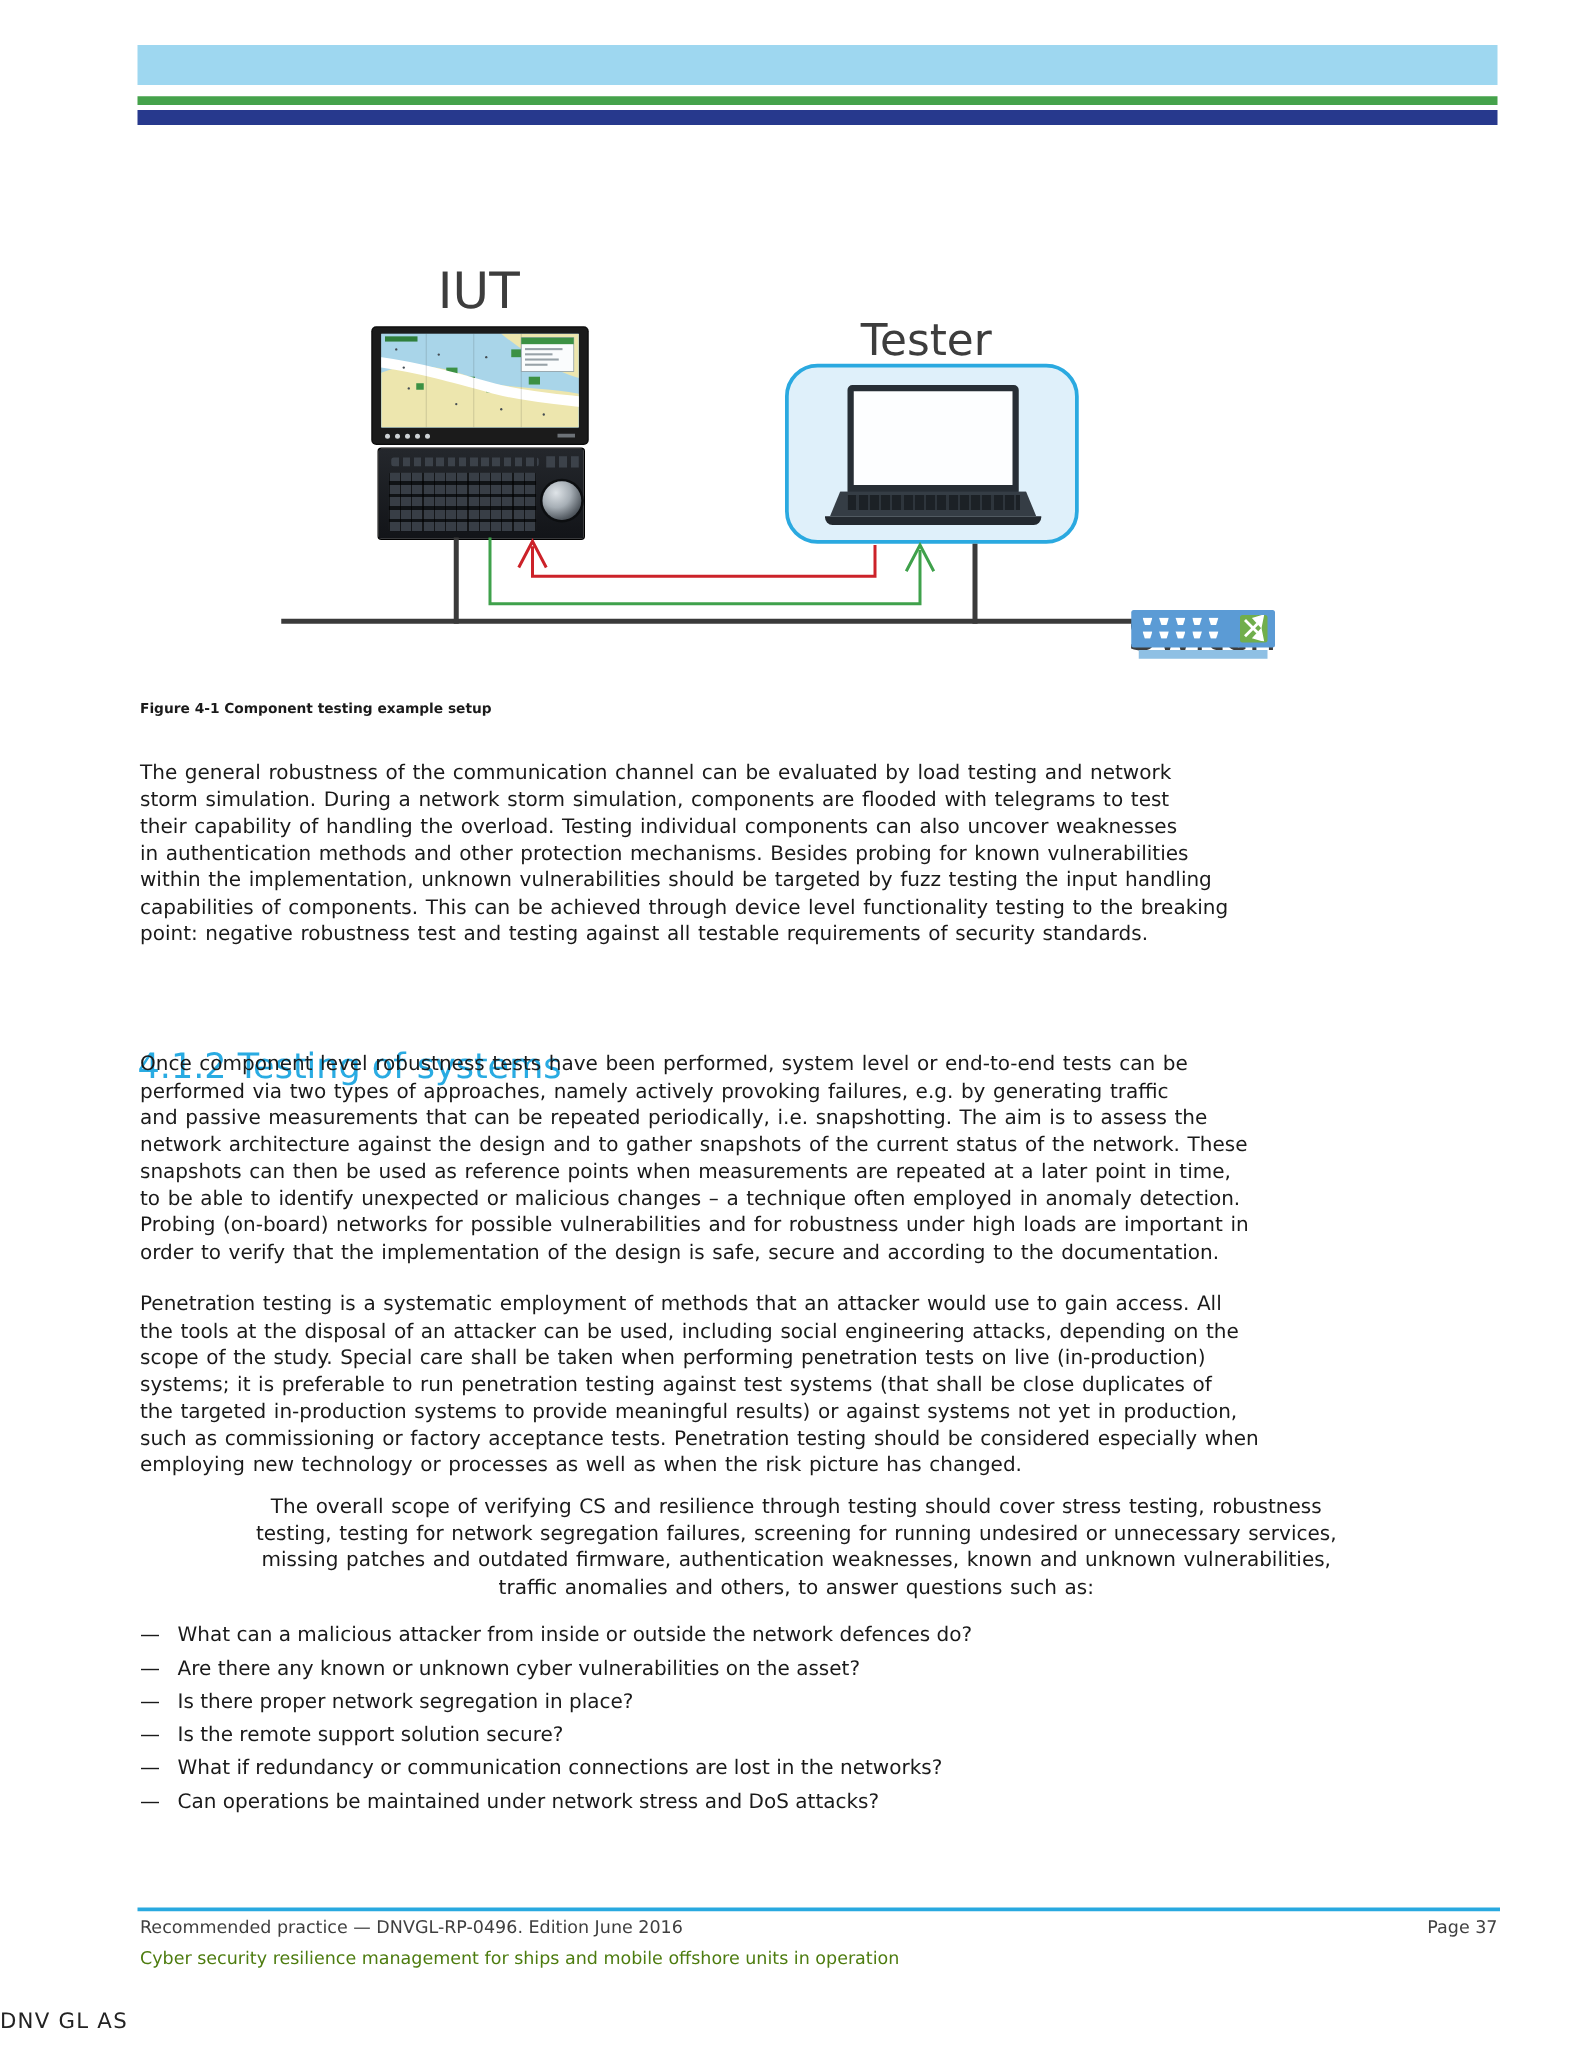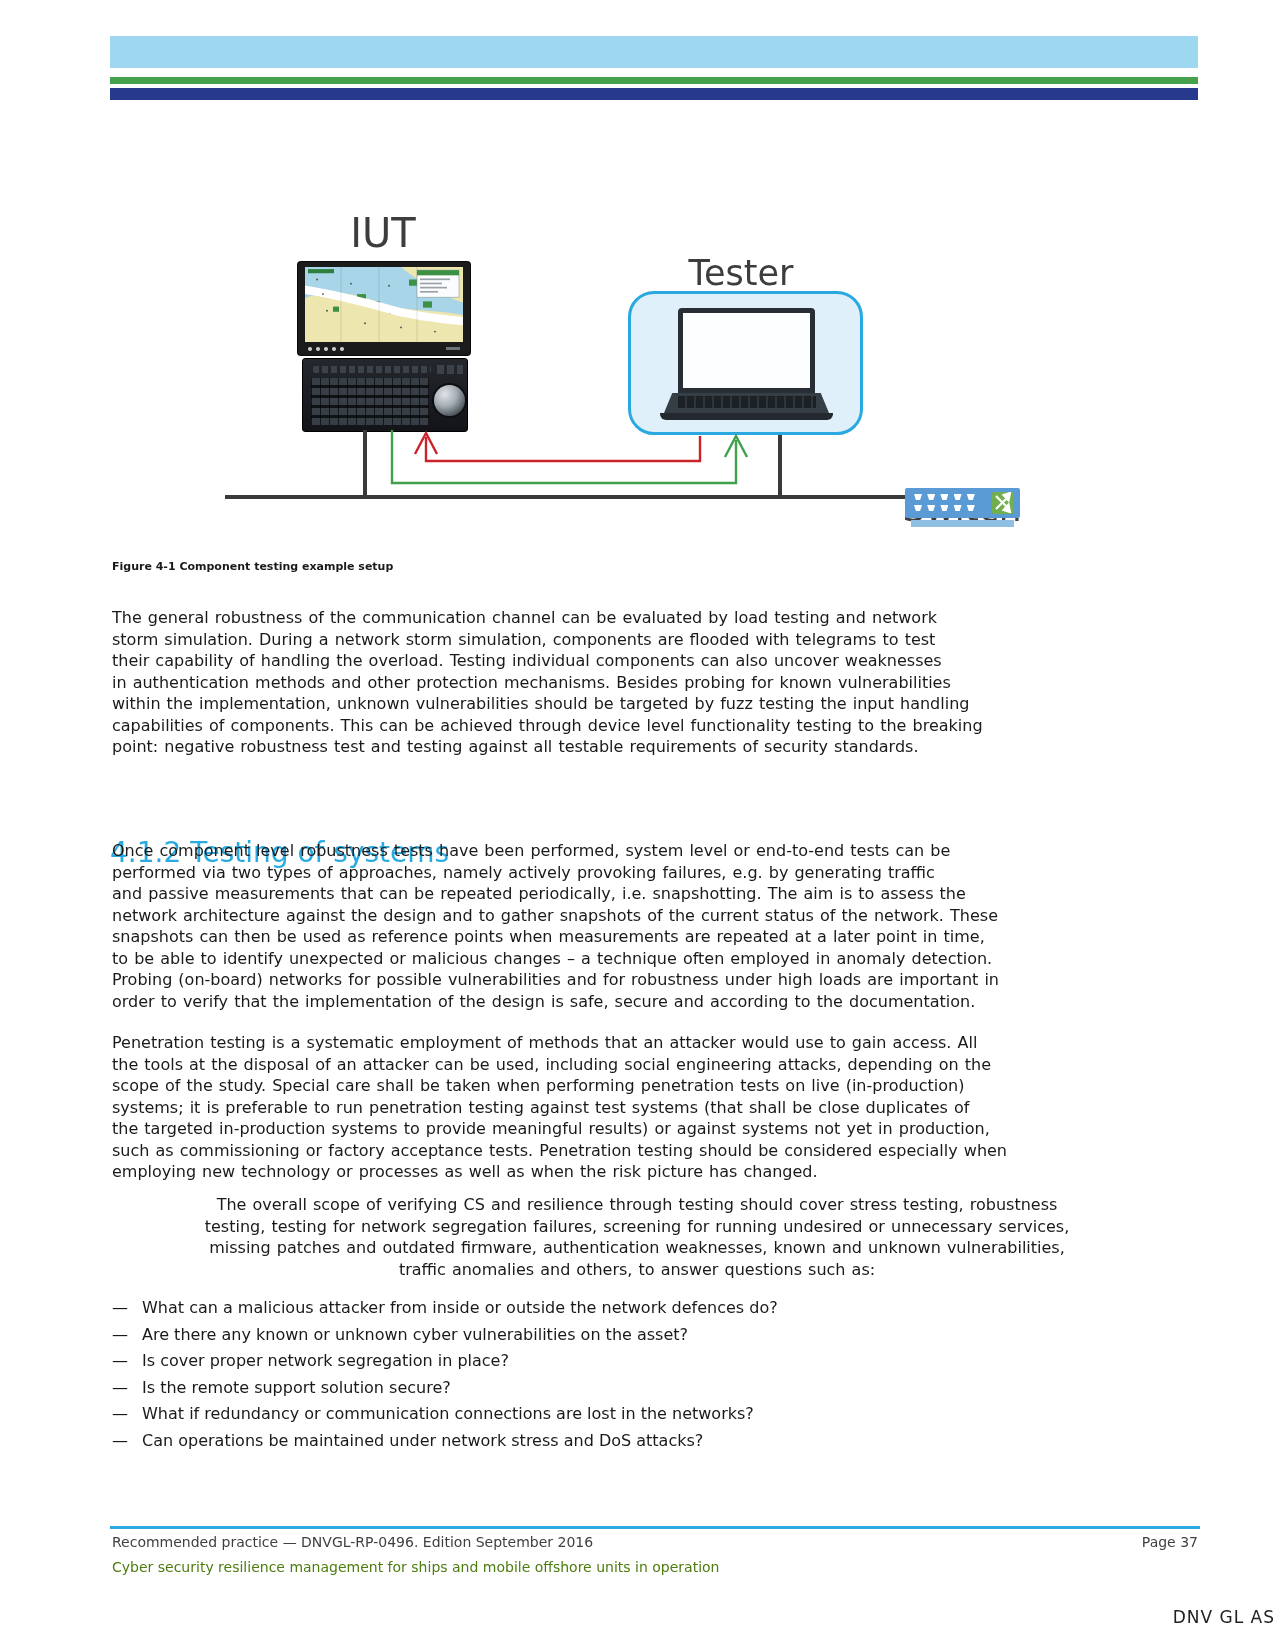--- a/index.html
+++ b/index.html
@@ -62,21 +62,21 @@
   .bullet-row{display:flex;gap:10px;font-size:16px;line-height:21px;color:var(--body-ink);margin-bottom:5.5px;}
   .bullet-dash{flex:0 0 20px;}
 
   
   .watermark{position:absolute;left:0;top:1380px;width:1275px;height:270px;z-index:1;}
 
   
   .footer-rule{position:absolute;left:110px;top:1526px;width:1090px;height:3px;background:var(--footer-rule);z-index:3;}
   .footer-row1{position:absolute;left:112px;top:1534px;width:1086px;display:flex;justify-content:space-between;font-size:14px;color:#3F3F3F;z-index:3;}
   .footer-row2{position:absolute;left:112px;top:1559px;width:1086px;font-size:14px;color:#4d7c0f;z-index:3;}
-  .footer-company{position:absolute;left:0;top:1607px;width:1275px;text-align:right;font-size:17px;color:#222;letter-spacing:1px;z-index:3;}
+  .footer-company{position:absolute;left:0;top:1607px;width:1275px;text-align:left;font-size:17px;color:#222;letter-spacing:1px;z-index:3;}
 </style>
 </head>
 <body>
 
 <div class="page">
 
   <div class="bar bar-light"></div>
   <div class="bar bar-green"></div>
   <div class="bar bar-navy"></div>
 
@@ -220,37 +220,37 @@
     <div class="bullet-row">
         <span class="bullet-dash">—</span>
         <span>What can a malicious attacker from inside or outside the network defences do?</span>
       </div>
     <div class="bullet-row">
         <span class="bullet-dash">—</span>
         <span>Are there any known or unknown cyber vulnerabilities on the asset?</span>
       </div>
     <div class="bullet-row">
         <span class="bullet-dash">—</span>
-        <span>Is cover proper network segregation in place?</span>
+        <span>Is there proper network segregation in place?</span>
       </div>
     <div class="bullet-row">
         <span class="bullet-dash">—</span>
         <span>Is the remote support solution secure?</span>
       </div>
     <div class="bullet-row">
         <span class="bullet-dash">—</span>
         <span>What if redundancy or communication connections are lost in the networks?</span>
       </div>
     <div class="bullet-row">
         <span class="bullet-dash">—</span>
         <span>Can operations be maintained under network stress and DoS attacks?</span>
       </div>
   </div>
 
   <div class="footer-rule"></div>
   <div class="footer-row1">
-    <span>Recommended practice — DNVGL-RP-0496. Edition September 2016</span>
+    <span>Recommended practice — DNVGL-RP-0496. Edition June 2016</span>
     <span>Page 37</span>
   </div>
   <div class="footer-row2">Cyber security resilience management for ships and mobile offshore units in operation</div>
   <div class="footer-company">DNV GL AS</div>
 
 </div>
 
 </body></html>

